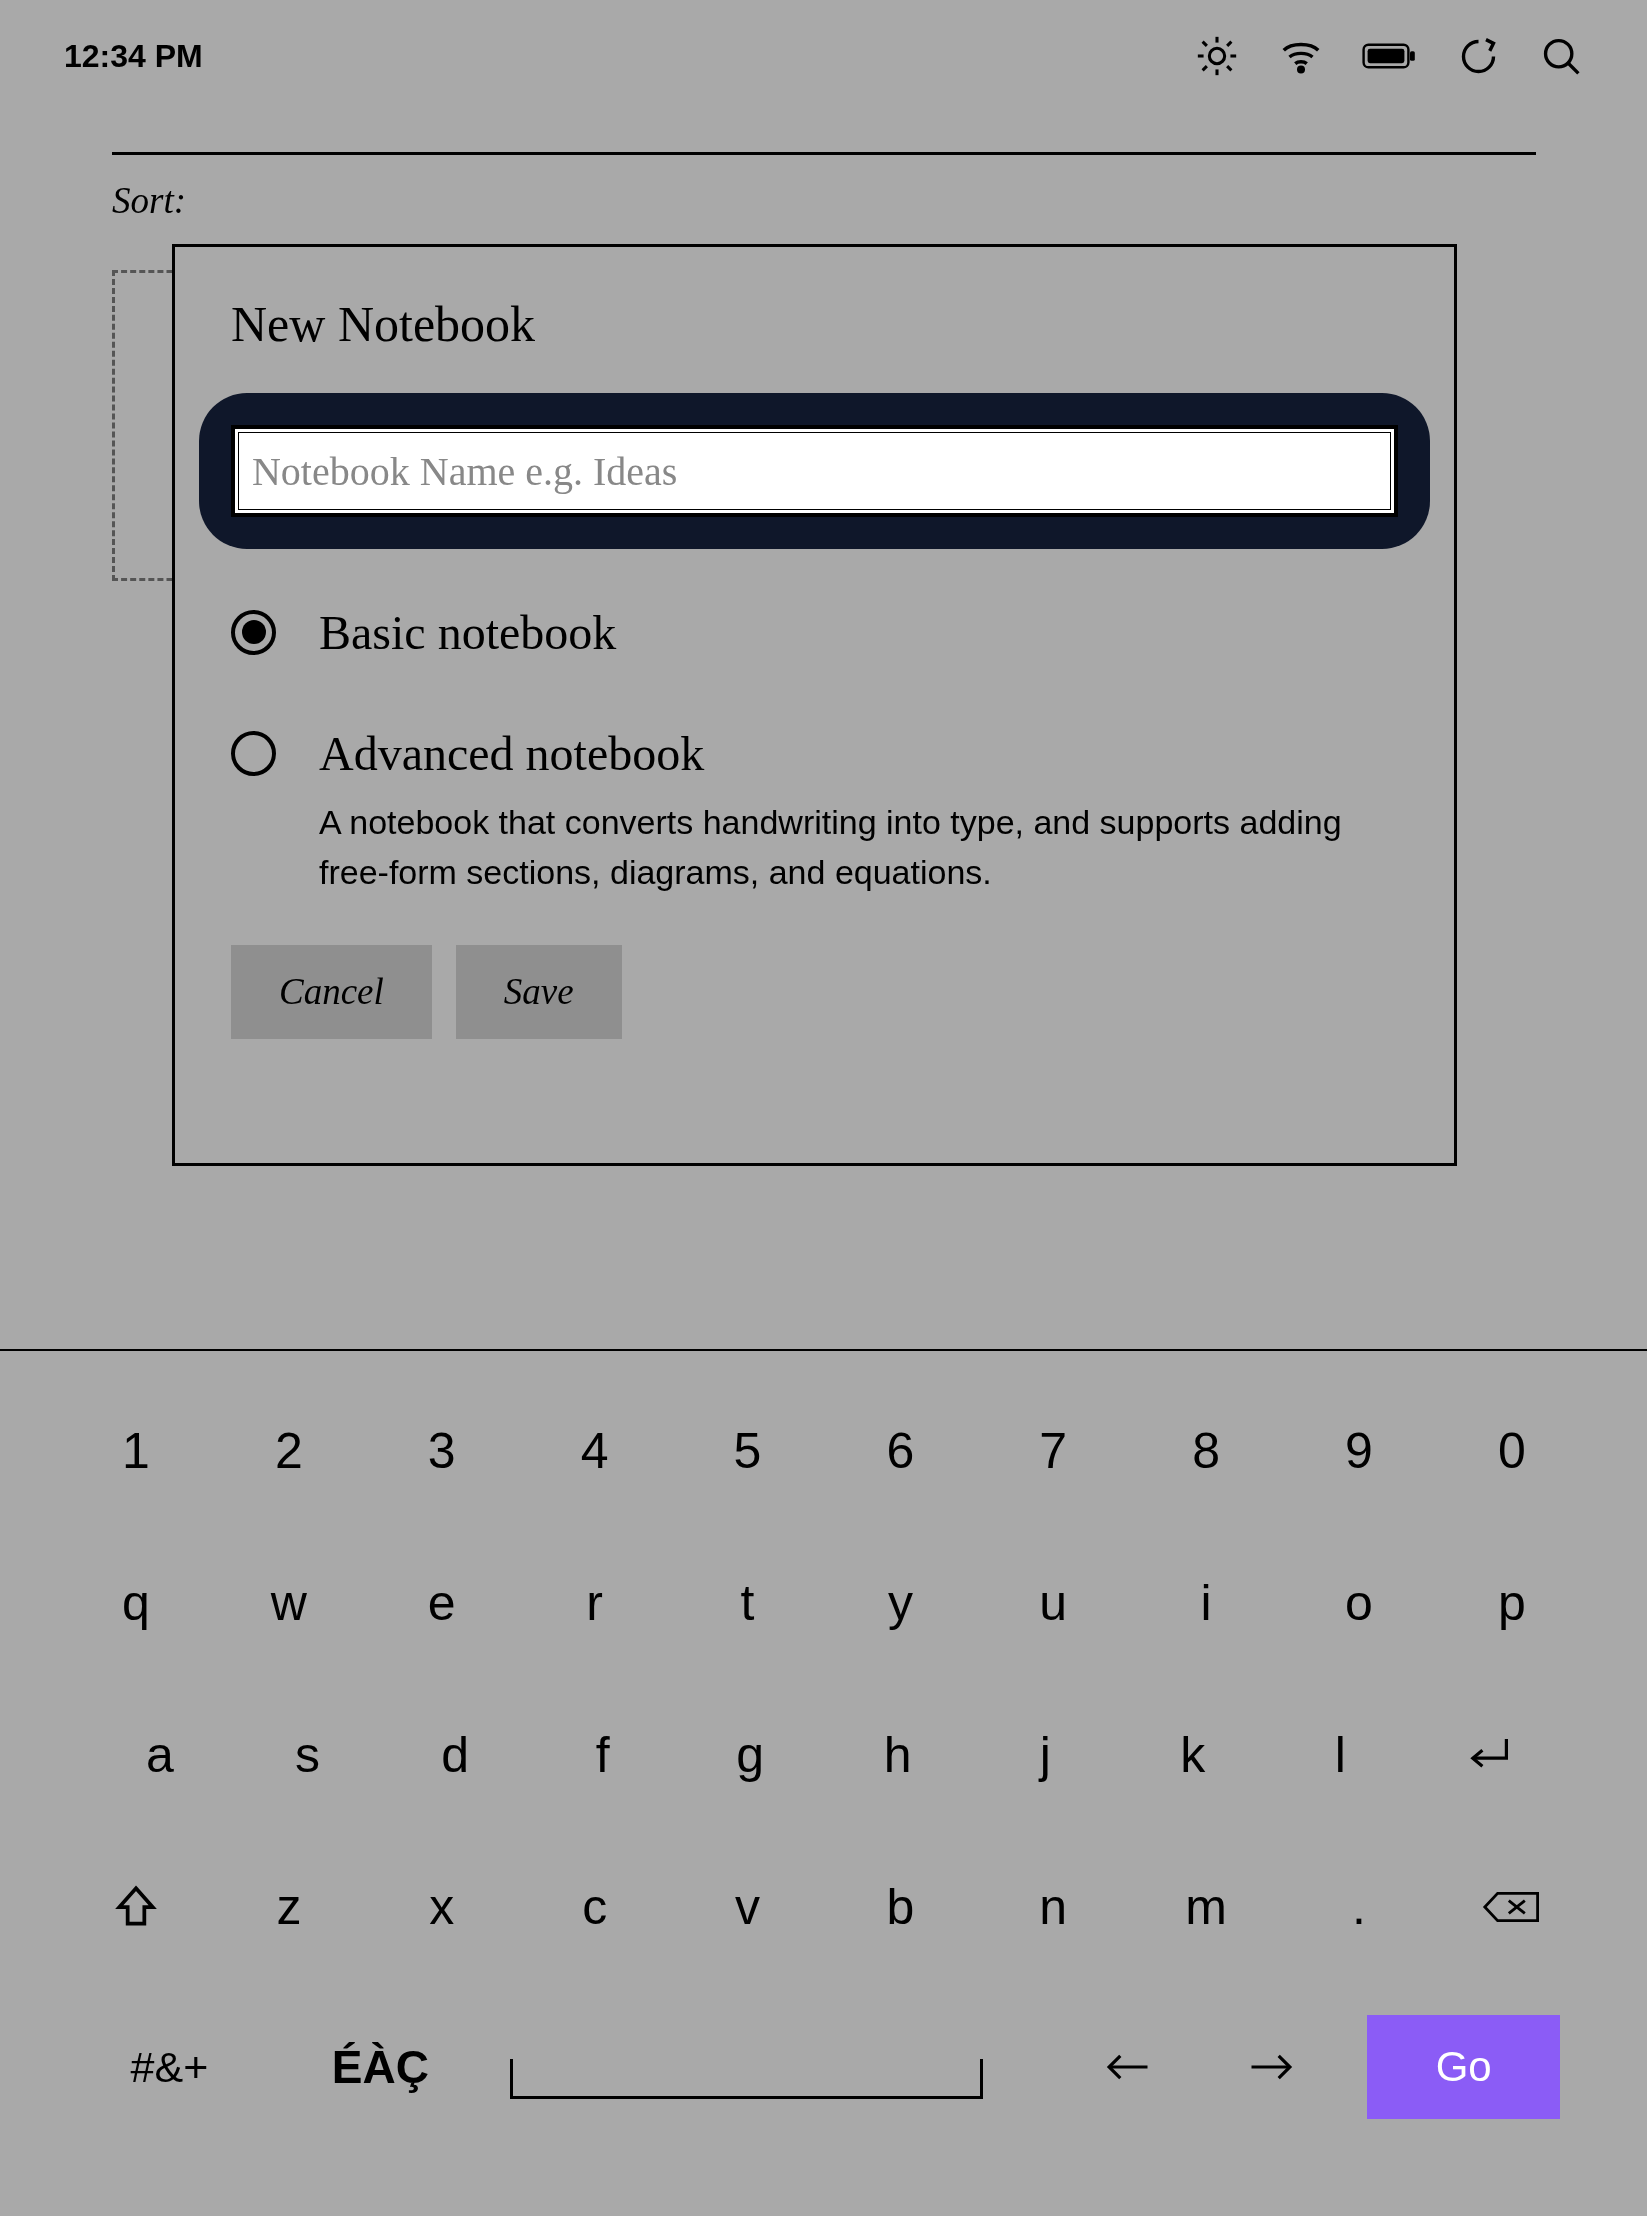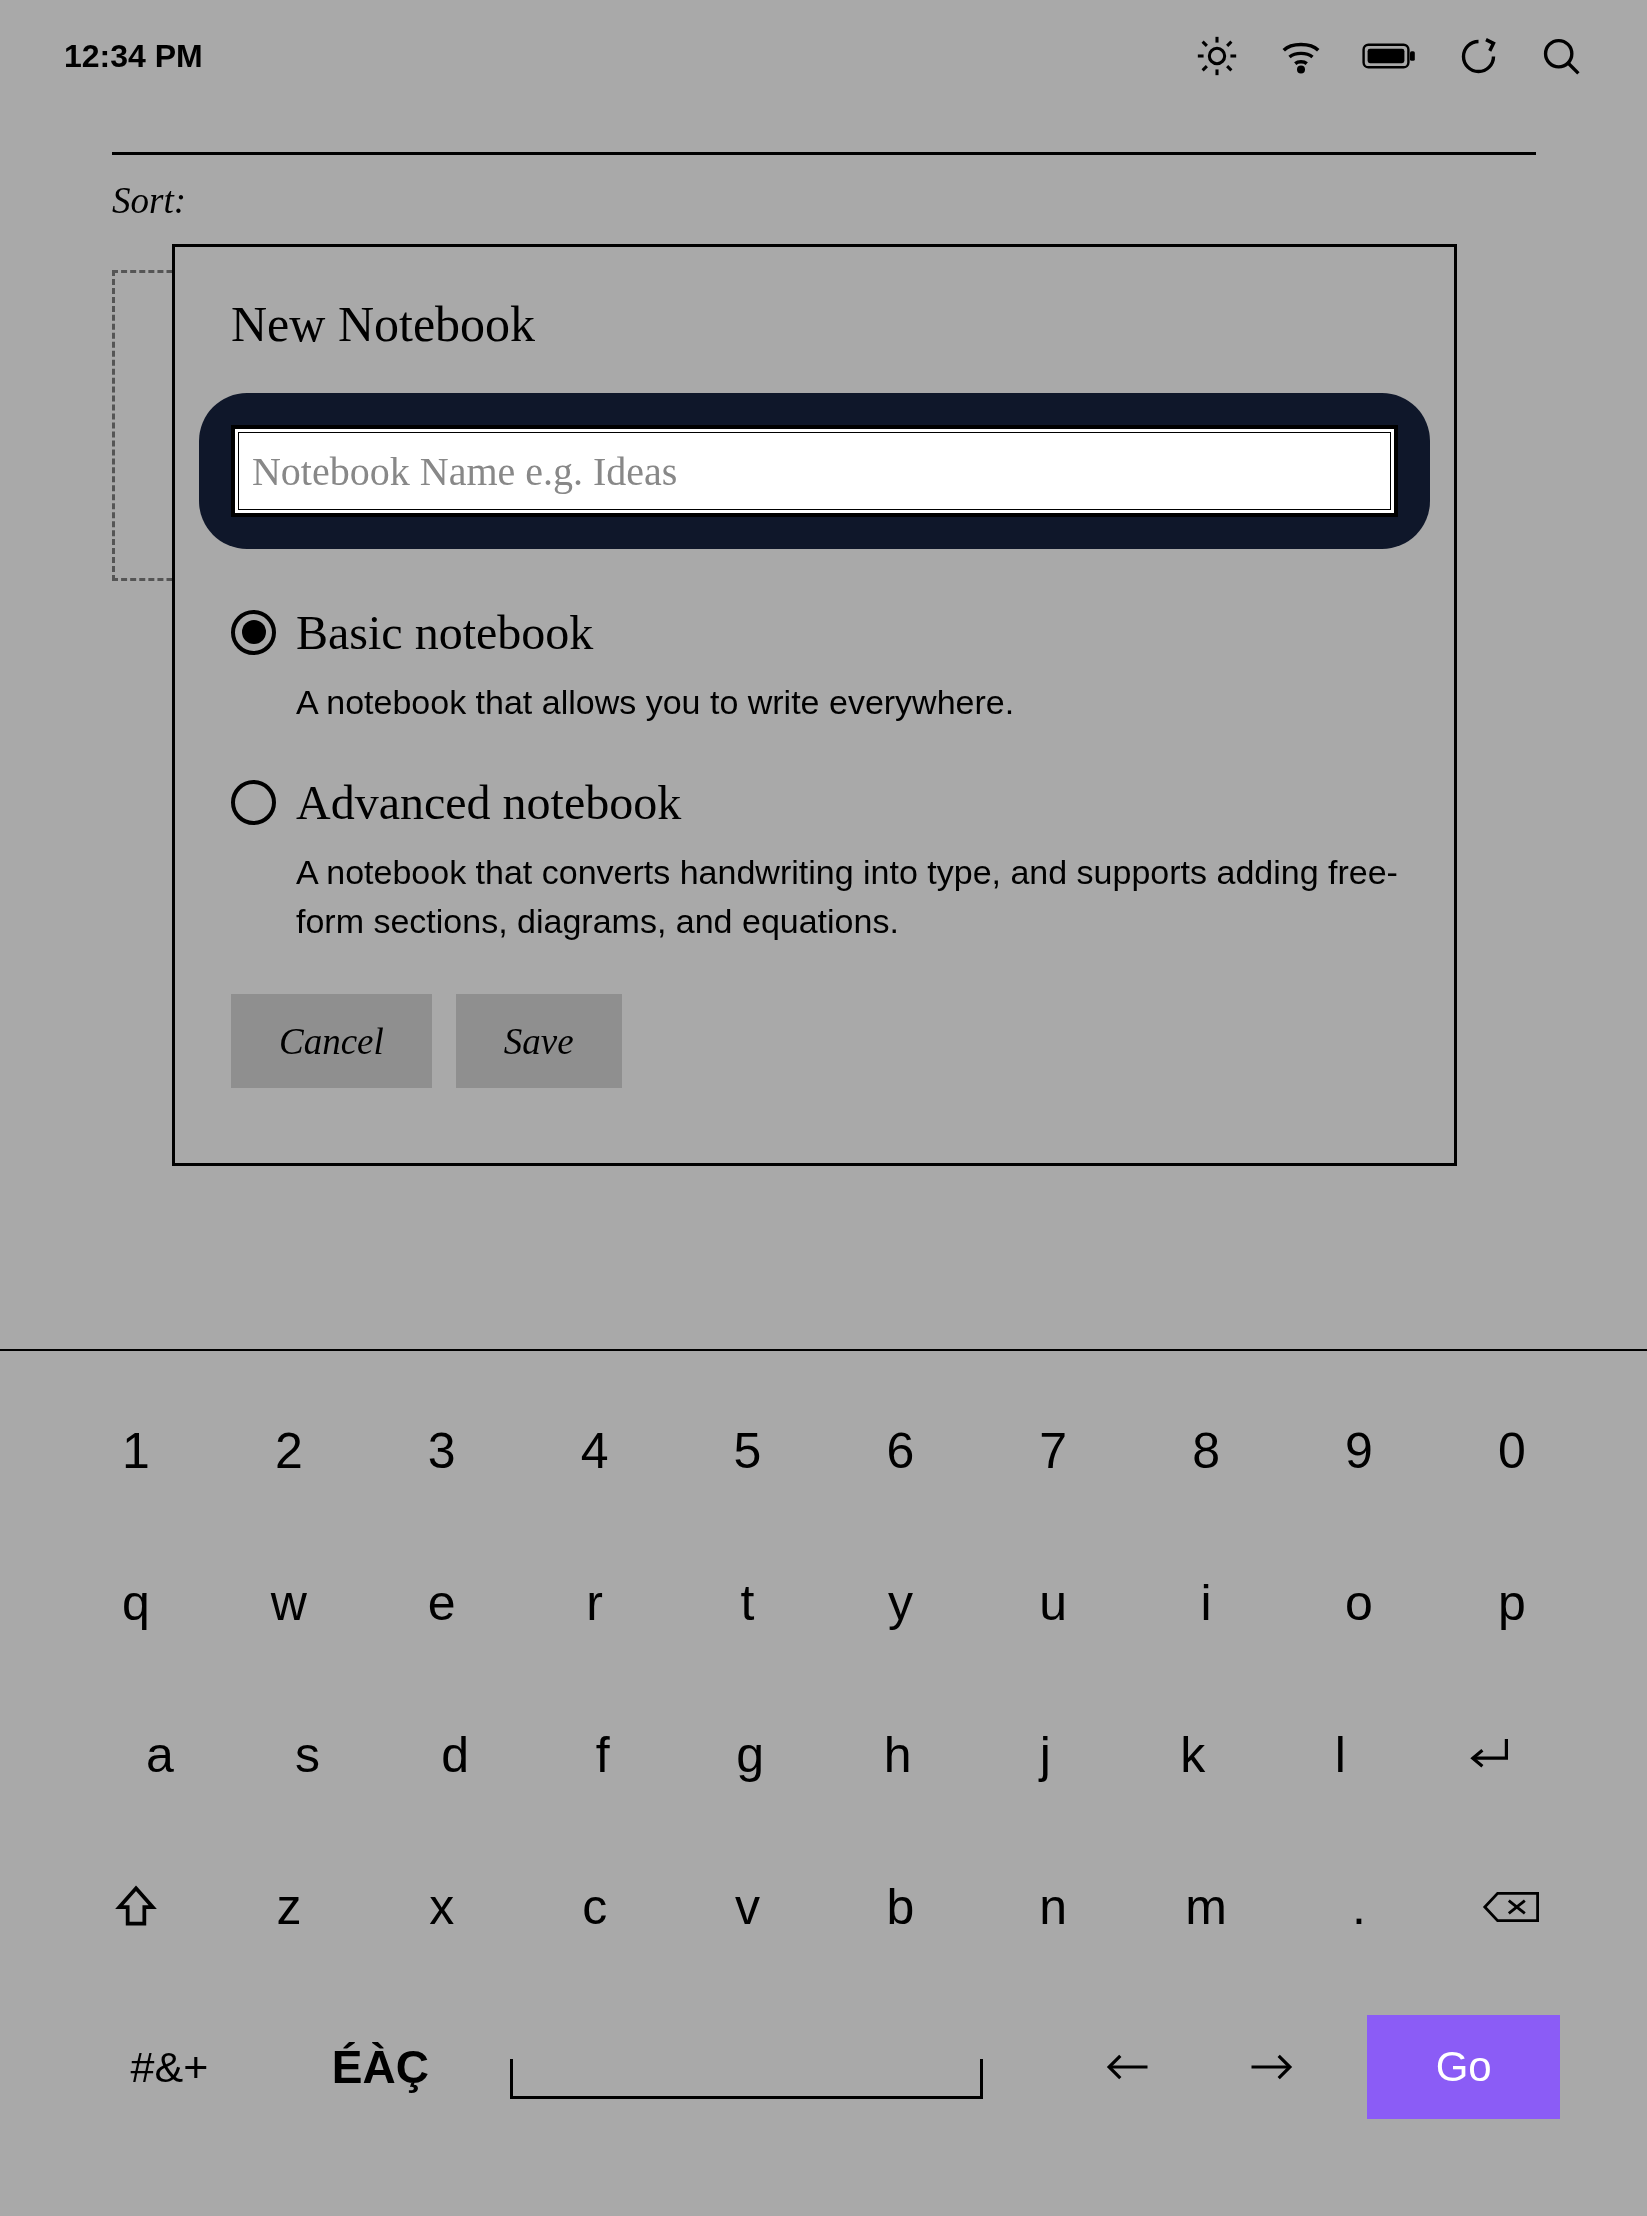--- a/index.html
+++ b/index.html
@@ -91,21 +91,21 @@
     font-family: Georgia, serif;
     font-size: 40px;
     padding: 14.4px 12.8px;
     background: #fff;
     color: #000;
   }
   .name-input::placeholder { color: #888; }
 
   .option {
     display: flex;
-    gap: 20px;
+    gap: 43px;
     margin-bottom: 48px;
   }
   .radio {
     width: 45px; height: 45px;
     border: 4px solid #000;
     border-radius: 50%;
     margin-top: 4.8px;
     flex: 0 0 45px;
     display: flex; align-items: center; justify-content: center;
   }
@@ -252,21 +252,20 @@
       <input class="name-input" type="text" placeholder="Notebook Name e.g. Ideas" style="">
     </div>
   </div>
 
   <div class="option">
     <div class="radio">
         <div class="dot"></div>
       </div>
     <div class="option-body">
       <div class="option-title">Basic notebook</div>
-      <div class="option-desc">A notebook that allows you to write everywhere.</div>
     </div>
   </div>
 
   <div class="option">
     <div class="radio"></div>
     <div class="option-body">
       <div class="option-title">Advanced notebook</div>
       <div class="option-desc">A notebook that converts handwriting into type, and supports adding free-form sections, diagrams, and equations.</div>
     </div>
   </div>

